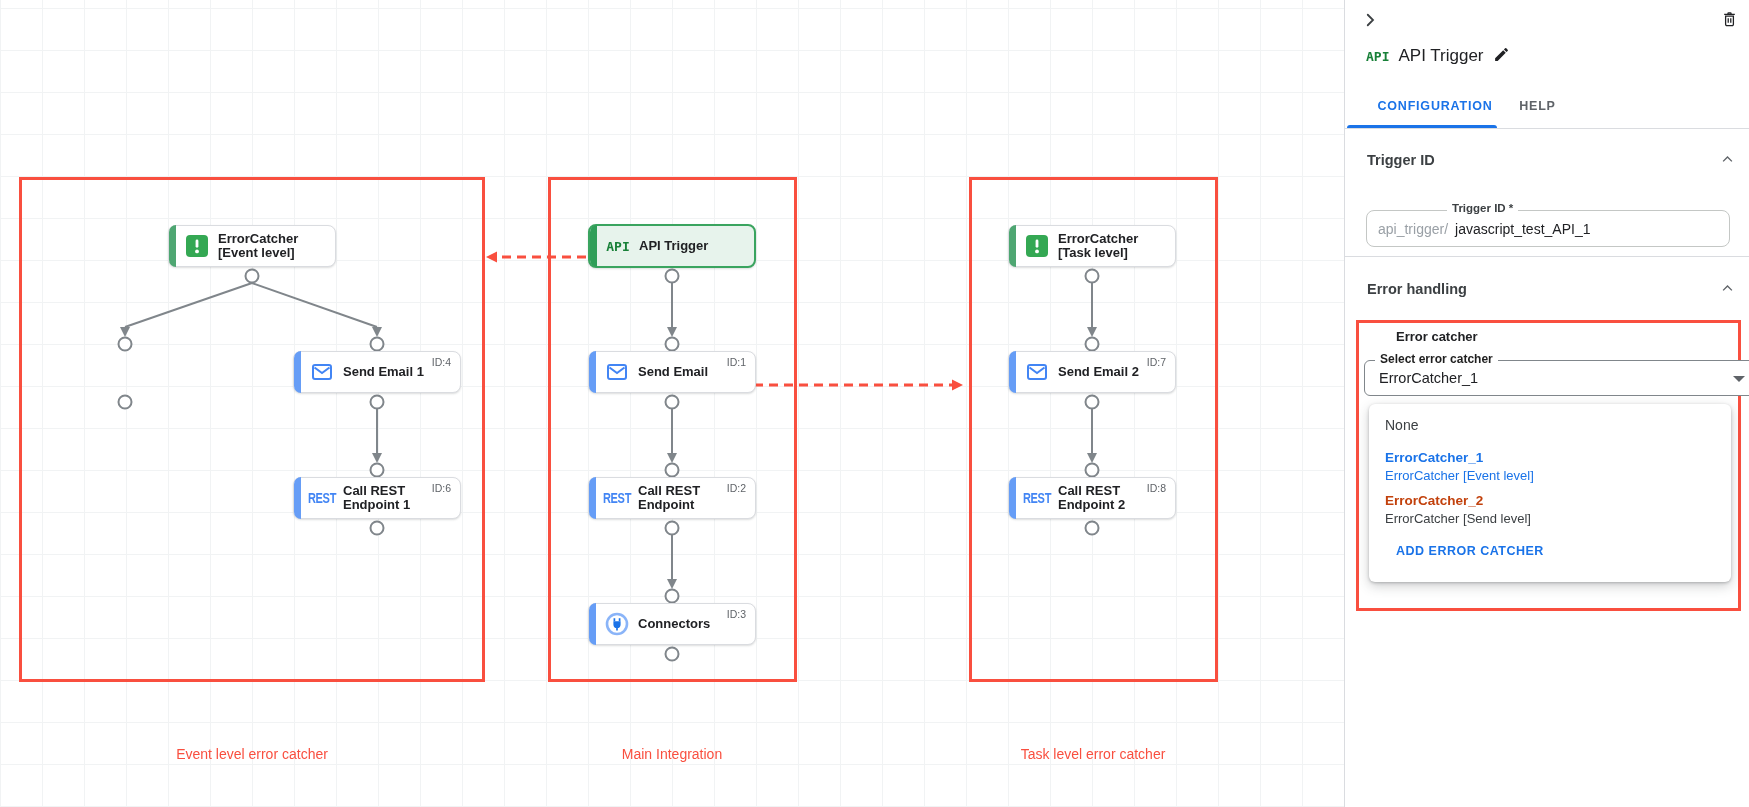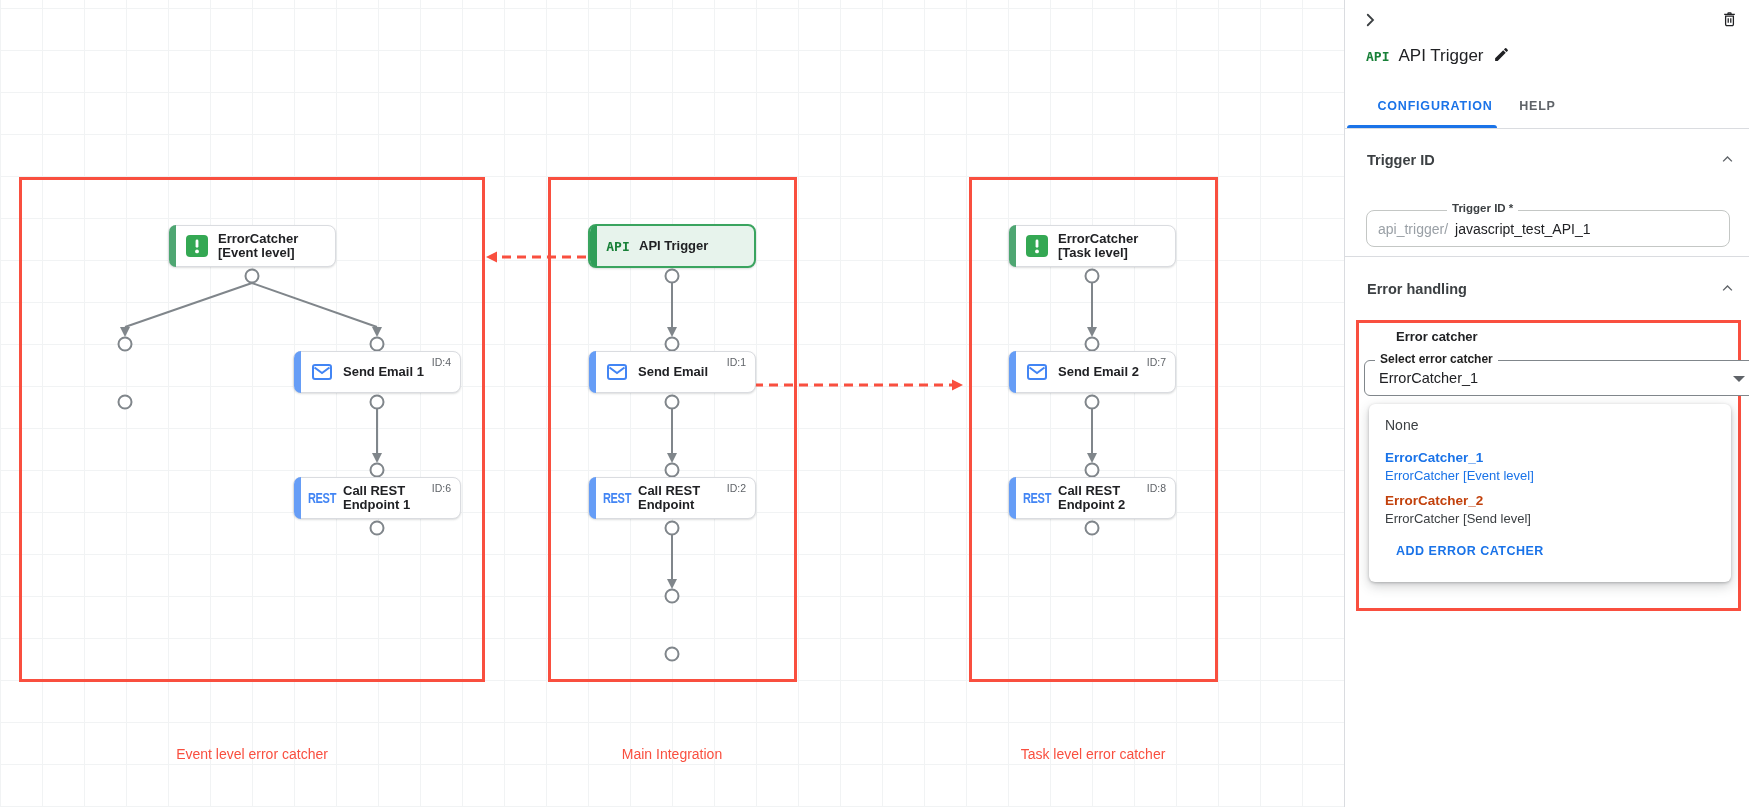--- a/index.html
+++ b/index.html
@@ -213,20 +213,35 @@
       <span class="nicon">
           <span class="restglyph">REST</span>
         </span>
       <div class="lbl">
           <span>Call REST</span>
           <span>Endpoint</span>
         </div>
       <span class="nid">ID:2</span>
     </div>
 
+    <div class="node" style="left:588px;top:603px;">
+      <span class="bar blue"></span>
+      <span class="nicon">
+        <svg width="24" height="24" viewBox="0 0 24 24">
+            <circle cx="12" cy="12" r="10" fill="#fff" stroke="#8ab4f8" stroke-width="2.6"></circle>
+            <path d="M9.4 6.2 v3 M14.6 6.2 v3" stroke="#1a73e8" stroke-width="1.7"></path>
+            <path d="M8.4 9.2 h7.2 v3.2 a3.6 3.6 0 0 1 -7.2 0 z" fill="#1a73e8"></path>
+            <path d="M12 16 v2.6" stroke="#1a73e8" stroke-width="1.7"></path>
+          </svg>
+      </span>
+      <div class="lbl">
+          <span>Connectors</span>
+        </div>
+      <span class="nid">ID:3</span>
+    </div>
 
     <div class="node" style="left:1008px;top:225px;">
       <span class="bar green"></span>
       <span class="nicon">
         <svg width="22" height="22" viewBox="0 0 22 22">
             <rect width="22" height="22" rx="4" fill="#34a853"></rect>
             <rect x="9.6" y="4.5" width="2.8" height="8.2" rx="1.4" fill="#fff"></rect>
             <circle cx="11" cy="16.4" r="1.9" fill="#fff"></circle>
           </svg>
       </span>

